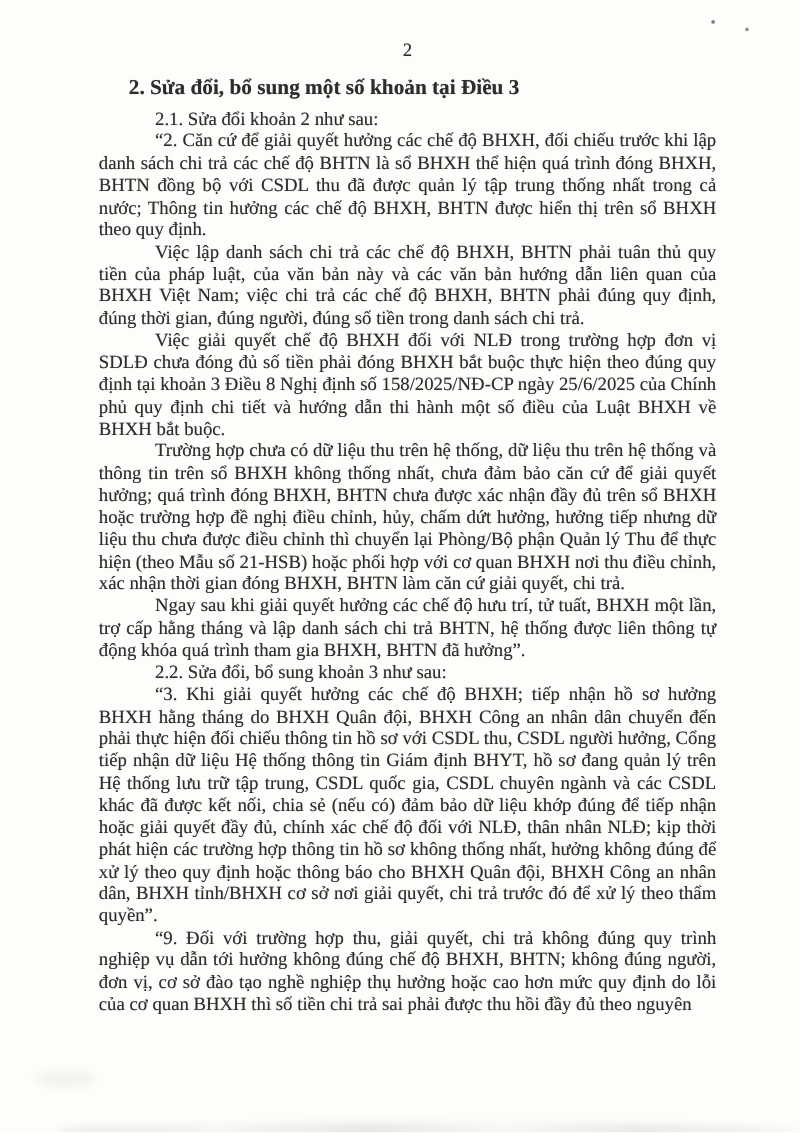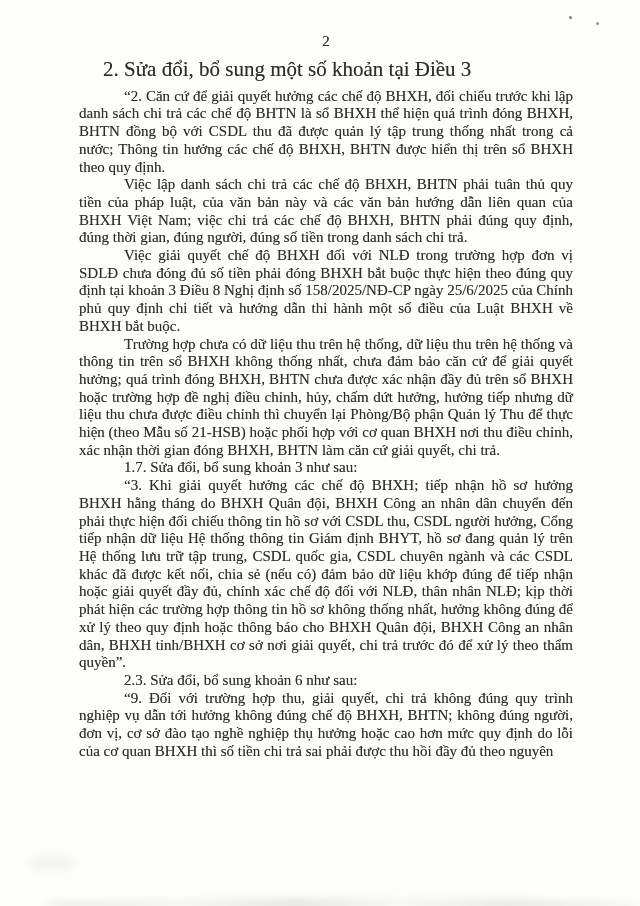--- a/index.html
+++ b/index.html
@@ -30,22 +30,22 @@
     line-height: 17.7px;
   }
   .content {
     position: absolute;
     top: 61px;
     left: 79px;
     width: 494px;
   }
   .heading {
     margin: 0 0 9px 0;
-    font-weight: normal;
-    font-size: 21px;
+    font-weight: bold;
+    font-size: 17px;
     line-height: 17.7px;
     text-indent: 24px;
   }
   .para {
     margin: 0;
     font-size: 15px;
     line-height: 17.7px;
     text-align: justify;
     text-indent: 45px;
   }
@@ -90,26 +90,27 @@
 <div class="page">
 
   <div class="speck speck-1"></div>
   <div class="speck speck-2"></div>
 
   <div class="page-number">2</div>
 
   <div class="content">
     <p class="heading">2. Sửa đổi, bổ sung một số khoản tại Điều 3</p>
 
+    <p class="para">2.1. Sửa đổi khoản 2 như sau:</p>
     <p class="para">“2. Căn cứ để giải quyết hưởng các chế độ BHXH, đối chiếu trước khi lập danh sách chi trả các chế độ BHTN là sổ BHXH thể hiện quá trình đóng BHXH, BHTN đồng bộ với CSDL thu đã được quản lý tập trung thống nhất trong cả nước; Thông tin hưởng các chế độ BHXH, BHTN được hiển thị trên sổ BHXH theo quy định.</p>
     <p class="para">Việc lập danh sách chi trả các chế độ BHXH, BHTN phải tuân thủ quy tiền của pháp luật, của văn bản này và các văn bản hướng dẫn liên quan của BHXH Việt Nam; việc chi trả các chế độ BHXH, BHTN phải đúng quy định, đúng thời gian, đúng người, đúng số tiền trong danh sách chi trả.</p>
     <p class="para">Việc giải quyết chế độ BHXH đối với NLĐ trong trường hợp đơn vị SDLĐ chưa đóng đủ số tiền phải đóng BHXH bắt buộc thực hiện theo đúng quy định tại khoản 3 Điều 8 Nghị định số 158/2025/NĐ-CP ngày 25/6/2025 của Chính phủ quy định chi tiết và hướng dẫn thi hành một số điều của Luật BHXH về BHXH bắt buộc.</p>
     <p class="para">Trường hợp chưa có dữ liệu thu trên hệ thống, dữ liệu thu trên hệ thống và thông tin trên sổ BHXH không thống nhất, chưa đảm bảo căn cứ để giải quyết hưởng; quá trình đóng BHXH, BHTN chưa được xác nhận đầy đủ trên sổ BHXH hoặc trường hợp đề nghị điều chỉnh, hủy, chấm dứt hưởng, hưởng tiếp nhưng dữ liệu thu chưa được điều chỉnh thì chuyển lại Phòng/Bộ phận Quản lý Thu để thực hiện (theo Mẫu số 21-HSB) hoặc phối hợp với cơ quan BHXH nơi thu điều chỉnh, xác nhận thời gian đóng BHXH, BHTN làm căn cứ giải quyết, chi trả.</p>
-    <p class="para">1.7. Sửa đổi, bổ sung khoản 3 như sau:</p>
+    <p class="para">Ngay sau khi giải quyết hưởng các chế độ hưu trí, tử tuất, BHXH một lần, trợ cấp hằng tháng và lập danh sách chi trả BHTN, hệ thống được liên thông tự động khóa quá trình tham gia BHXH, BHTN đã hưởng”.</p>
+    <p class="para">2.2. Sửa đổi, bổ sung khoản 3 như sau:</p>
     <p class="para">“3. Khi giải quyết hưởng các chế độ BHXH; tiếp nhận hồ sơ hưởng BHXH hằng tháng do BHXH Quân đội, BHXH Công an nhân dân chuyển đến phải thực hiện đối chiếu thông tin hồ sơ với CSDL thu, CSDL người hưởng, Cổng tiếp nhận dữ liệu Hệ thống thông tin Giám định BHYT, hồ sơ đang quản lý trên Hệ thống lưu trữ tập trung, CSDL quốc gia, CSDL chuyên ngành và các CSDL khác đã được kết nối, chia sẻ (nếu có) đảm bảo dữ liệu khớp đúng để tiếp nhận hoặc giải quyết đầy đủ, chính xác chế độ đối với NLĐ, thân nhân NLĐ; kịp thời phát hiện các trường hợp thông tin hồ sơ không thống nhất, hưởng không đúng để xử lý theo quy định hoặc thông báo cho BHXH Quân đội, BHXH Công an nhân dân, BHXH tỉnh/BHXH cơ sở nơi giải quyết, chi trả trước đó để xử lý theo thẩm quyền”.</p>
-    <p class="para">2.3. Sửa đổi, bổ sung khoản 6 như sau:</p>
     <p class="para">“9. Đối với trường hợp thu, giải quyết, chi trả không đúng quy trình nghiệp vụ dẫn tới hưởng không đúng chế độ BHXH, BHTN; không đúng người, đơn vị, cơ sở đào tạo nghề nghiệp thụ hưởng hoặc cao hơn mức quy định do lỗi của cơ quan BHXH thì số tiền chi trả sai phải được thu hồi đầy đủ theo nguyên</p>
   </div>
 
   <div class="side-smudge"></div>
   <div class="bottom-smudge"></div>
 
 </div>
 
 </body></html>

